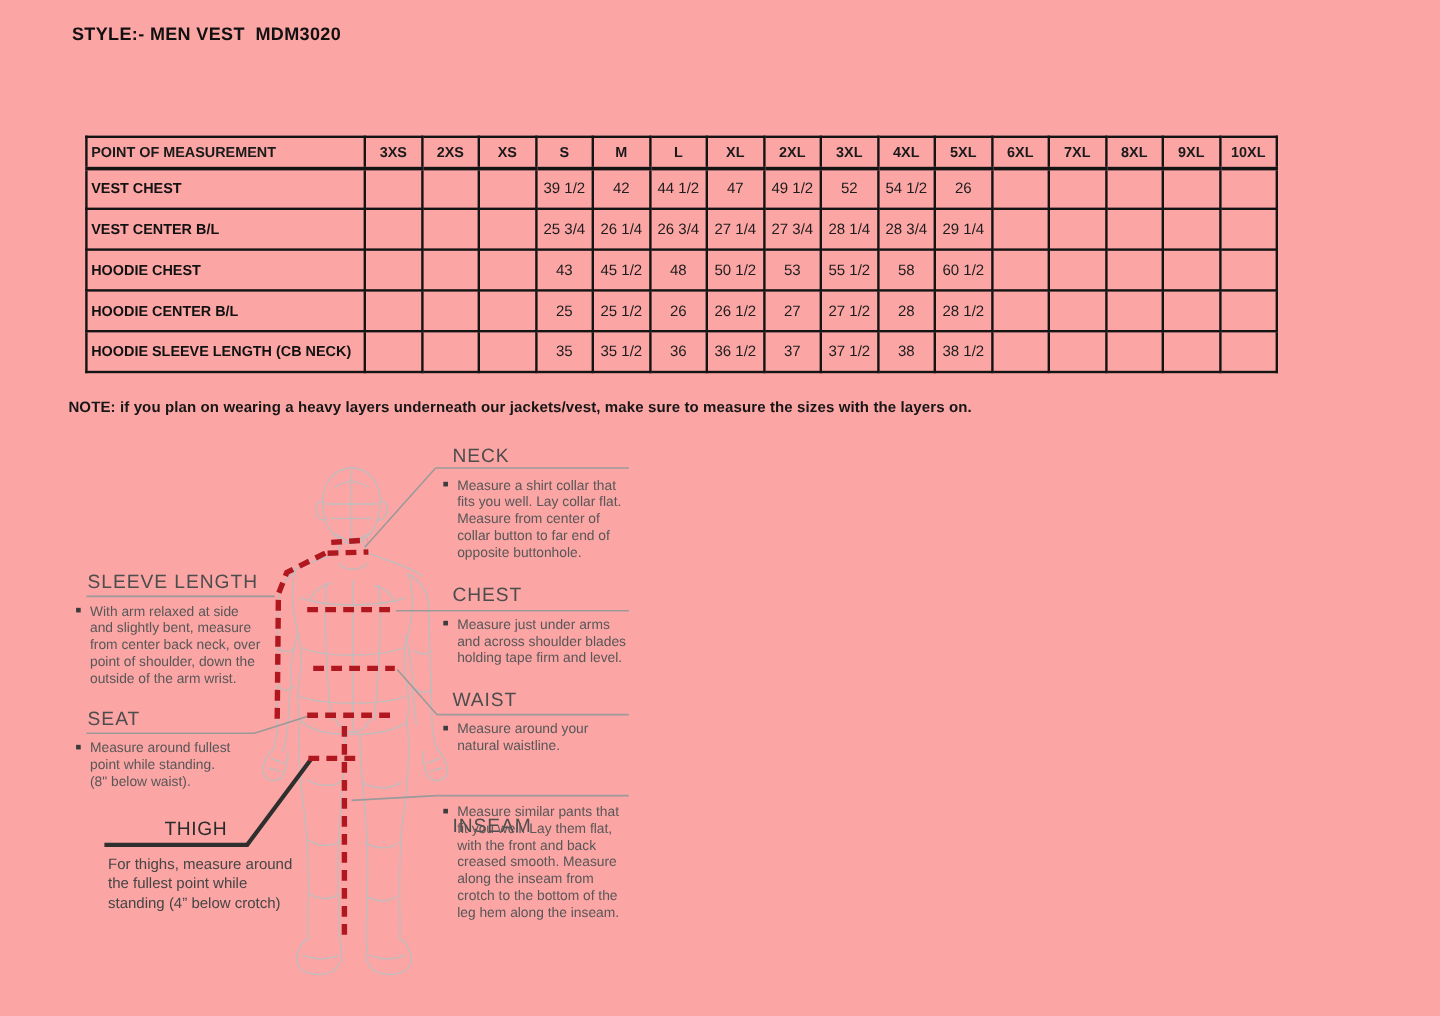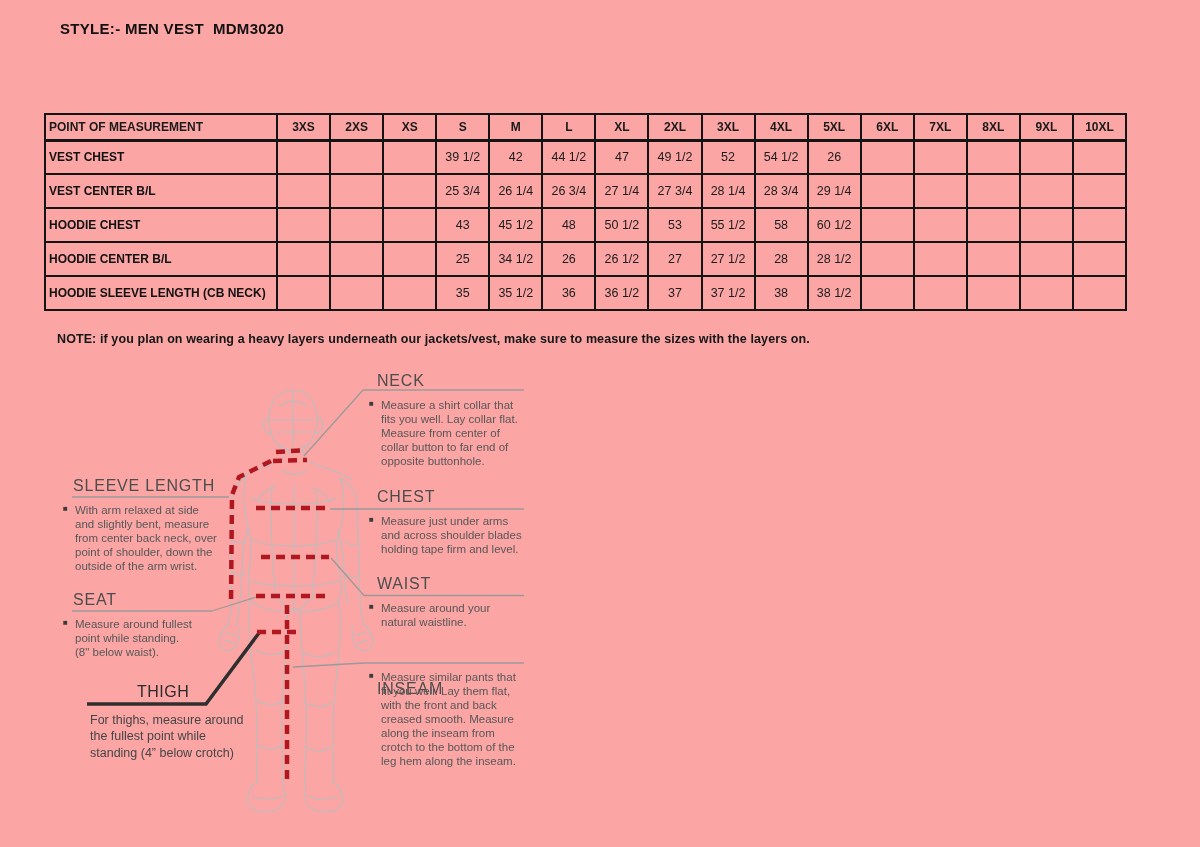--- a/index.html
+++ b/index.html
@@ -8,21 +8,21 @@
     position:relative; width:1200px; height:847px; background:#fca5a5;
     font-family:"Liberation Sans", sans-serif; color:#1a1a1a; overflow:hidden;
   }
   .title {
     position:absolute; left:60px; top:20px;
     font-size:15px; font-weight:bold; letter-spacing:.3px; color:#111;
     white-space:pre;
   }
   
   table.size-table {
-    position:absolute; left:44px; top:113px; width:1083px;
+    position:absolute; left:71px; top:113px; width:994px;
     border-collapse:collapse; table-layout:fixed;
   }
   table.size-table col.poml { width:232px; }
   table.size-table th, table.size-table td {
     border:2px solid #141414; padding:0 3px;
     font-size:12px; overflow:hidden; white-space:nowrap;
   }
   table.size-table thead th { height:26px; font-weight:bold; text-align:center; border-bottom:3px solid #141414; }
   table.size-table thead th.poml-h { text-align:left; }
   table.size-table td { height:34px; text-align:center; font-size:12.5px; font-weight:400; color:#1c1c1c; }
@@ -137,21 +137,21 @@
           <td></td>
           <td></td>
           <td></td>
         </tr>
         <tr>
           <td class="rowlabel">HOODIE CENTER B/L</td>
           <td></td>
           <td></td>
           <td></td>
           <td>25</td>
-          <td>34 1/2</td>
+          <td>25 1/2</td>
           <td>26</td>
           <td>26 1/2</td>
           <td>27</td>
           <td>27 1/2</td>
           <td>28</td>
           <td>28 1/2</td>
           <td></td>
           <td></td>
           <td></td>
           <td></td>

